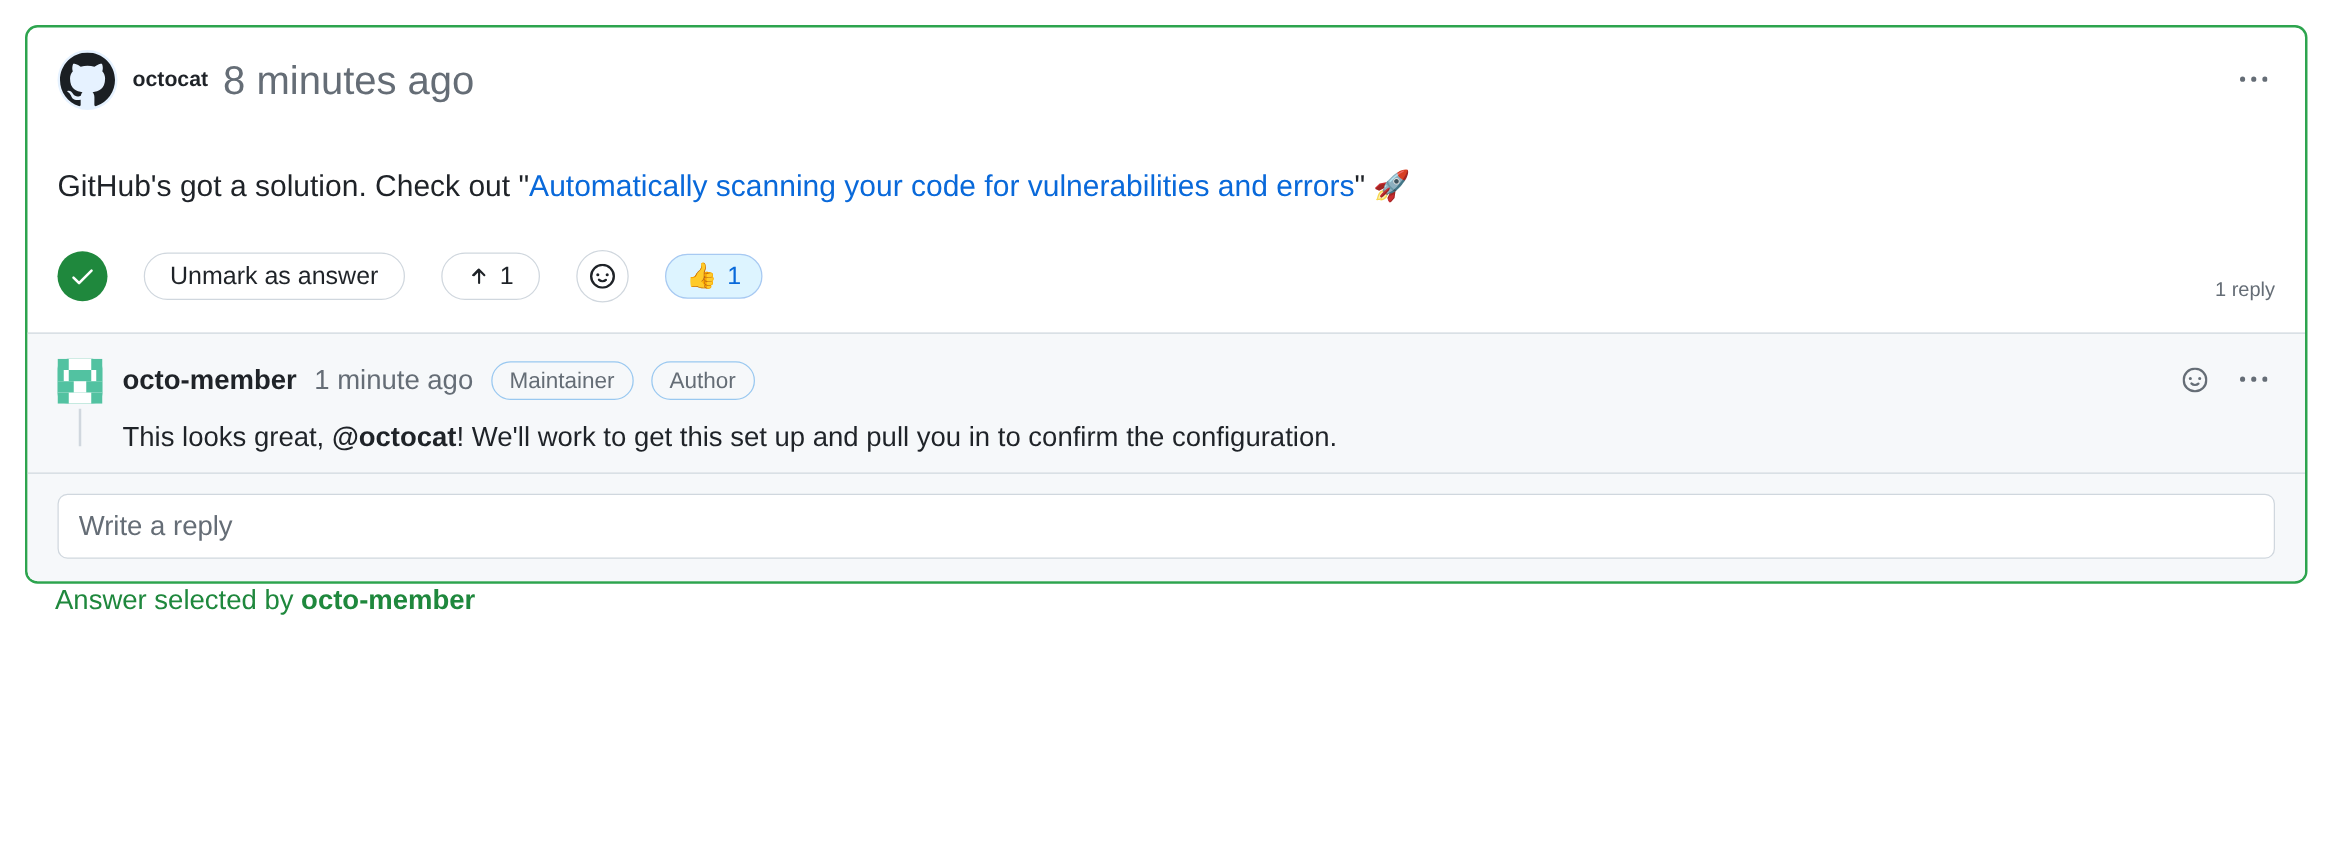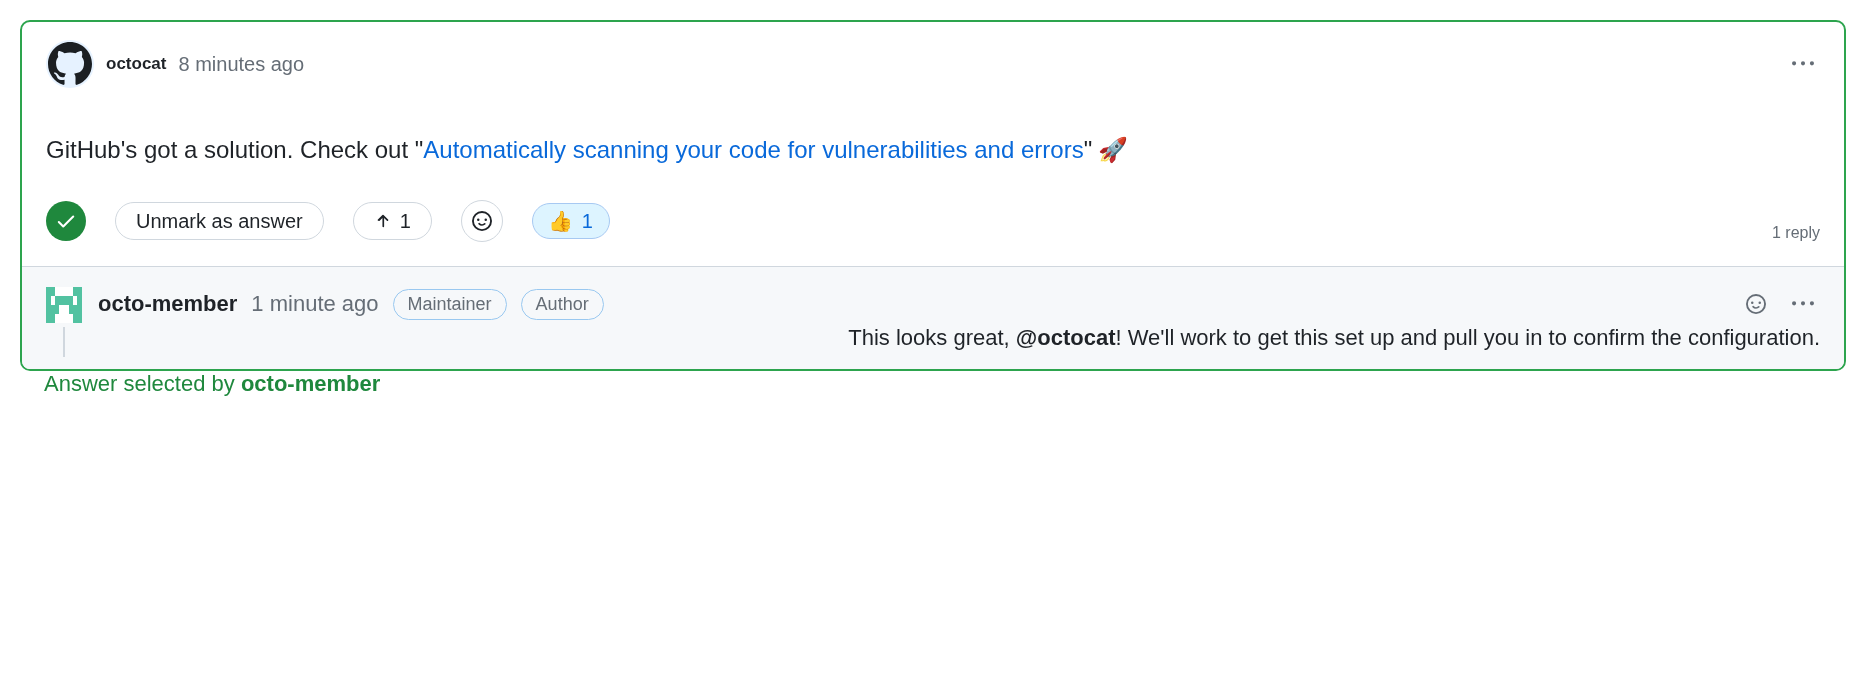--- a/index.html
+++ b/index.html
@@ -52,21 +52,21 @@
     display: flex;
     align-items: center;
     justify-content: center;
   }
   .username {
     font-weight: 600;
     font-size: 17px;
   }
   .timestamp {
     color: var(--gray);
-    font-size: 20px;
+    font-size: 32px;
   }
   .spacer { flex: 1; }
   .kebab {
     color: var(--gray);
     cursor: pointer;
     padding: 6px;
     display: flex;
   }
   .body-text {
     font-size: 24px;
@@ -145,23 +145,22 @@
   .reply-header .timestamp { font-size: 22px; text-align: right; }
   .badge {
     border: 1px solid #99c8f0;
     color: var(--gray);
     border-radius: 999px;
     padding: 4px 14px;
     font-size: 18px;
   }
   .reply-body {
     font-size: 22px;
-    margin-top: 0;
+    margin-top: 12px;
     line-height: 1.5;
-    text-align: right;
   }
   .reply-body b { font-weight: 600; }
   .thread-line {
     width: 2px;
     background: var(--border);
     margin-left: 17px;
     margin-top: 4px;
     height: 30px;
   }
   .input-section {
@@ -277,18 +276,21 @@
               </svg>
           </div>
         </div>
         <div class="reply-body">
           <span>This looks great, </span><b>@octocat</b><span>! We'll work to get this set up and pull you in to confirm the configuration.</span>
         </div>
       </div>
     </div>
   </div>
 
+  <div class="input-section">
+    <input class="reply-input" placeholder="Write a reply" style="">
+  </div>
 
 </div>
 
 <div class="footer">
   <span>Answer selected by </span><b>octo-member</b>
 </div>
 
 </body></html>

